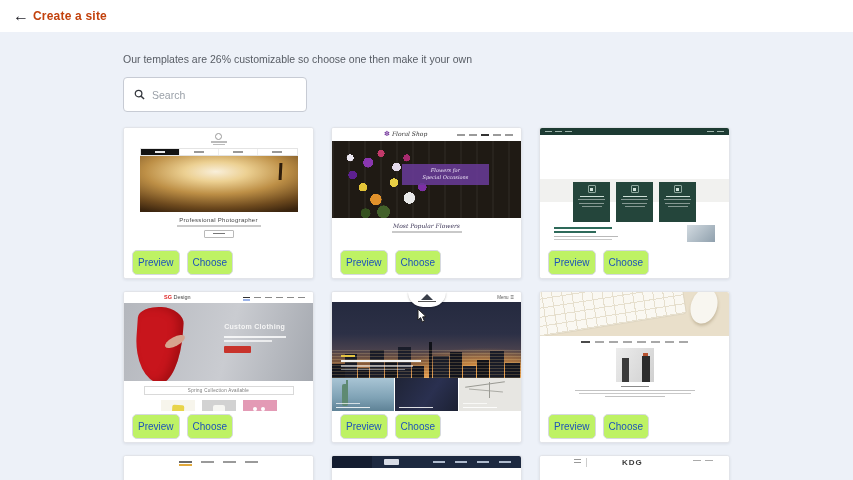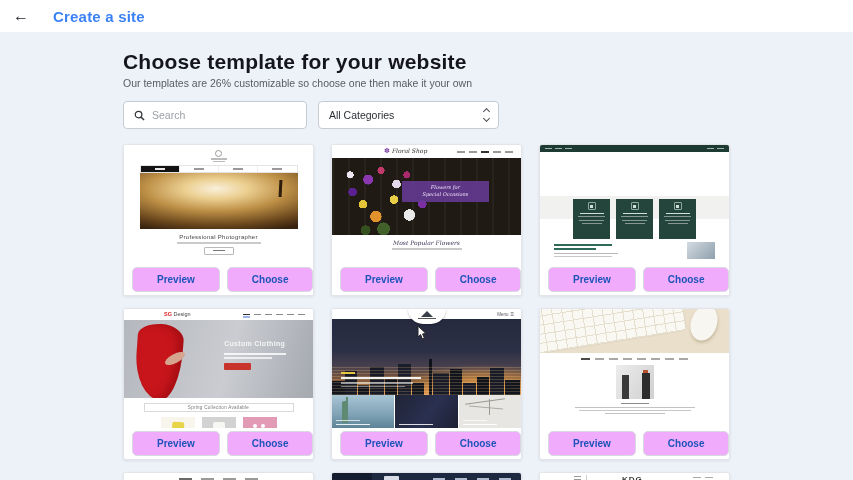--- a/index.html
+++ b/index.html
@@ -2,51 +2,51 @@
 <html><head>
 <meta charset="utf-8">
 <style>
   * { margin:0; padding:0; box-sizing:border-box; }
   html,body { width:853px; height:480px; overflow:hidden; background:#fff;
     font-family:"Liberation Sans", sans-serif; }
 
   
   .topbar { height:32px; background:#fff; display:flex; align-items:center; padding-left:13px; }
   .back-btn { font-size:16px; color:#23232b; cursor:pointer; line-height:1; }
-  .topbar-title { margin-left:24px; font-size:15px; font-weight:bold; color:#3b82f6; letter-spacing:.2px; }
+  .topbar-title { margin-left:4px; font-size:12px; font-weight:bold; color:#c2410c; letter-spacing:.2px; }
 
   
   .content { height:448px; background:#edf1f8; overflow:hidden; position:relative; }
   .inner { padding-left:123px; padding-top:18px; }
   h1.heading { font-size:21px; font-weight:bold; color:#15151d; letter-spacing:.2px; line-height:24px; }
   .subheading { margin-top:3px; font-size:10.5px; color:#575c64; }
 
   .toolbar { margin-top:12px; display:flex; gap:11px; }
-  .searchbox { width:184px; height:28px; background:#fff; border:1px solid #c7cbd4; border-radius:4px;
+  .searchbox { width:184px; height:35px; background:#fff; border:1px solid #c7cbd4; border-radius:4px;
     display:flex; align-items:center; padding:0 8px 0 10px; }
   .searchbox svg { flex:none; }
   .searchbox input { border:none; outline:none; background:transparent; margin-left:7px; width:100%;
     font-size:10.5px; color:#333; font-family:"Liberation Sans",sans-serif; }
   .searchbox input::placeholder { color:#9aa0a8; }
   .catbox { width:181px; height:28px; background:#fff; border:1px solid #c7cbd4; border-radius:4px;
     display:flex; align-items:center; justify-content:space-between; padding:0 9px 0 10px; cursor:pointer; }
   .catbox .sel { font-size:10.5px; color:#2b2f36; }
   .stepper { display:flex; flex-direction:column; gap:2px; }
   .chev { width:5px; height:5px; border:solid #4a4f57; border-width:1.5px 1.5px 0 0; }
   .chev.up { transform:rotate(-45deg); }
   .chev.down { transform:rotate(135deg); }
 
   
   .grid { margin-top:15px; display:grid; grid-template-columns:repeat(3,191px); gap:12px 17px; width:610px; }
   .card { width:191px; height:152px; background:#fff; border:1px solid #e2e4e9; border-radius:3px;
     box-shadow:0 1px 3px rgba(25,35,60,.09); overflow:hidden; display:flex; flex-direction:column; }
   .thumb { height:119px; position:relative; overflow:hidden; background:#fff; flex:none; }
   .card-footer { height:33px; display:flex; align-items:center; gap:7px; padding-left:8px; background:#fff; }
-  .btn { height:25px; padding:0 24px; background:#f0abfc; border:1px solid #d6d9df; border-radius:5px;
-    font-size:10px; font-weight:bold; color:#1d53ba; cursor:pointer; font-family:"Liberation Sans",sans-serif; }
+  .btn { height:25px; padding:0 5px; background:#bef264; border:1px solid #d6d9df; border-radius:5px;
+    font-size:10px; font-weight:normal; color:#1d53ba; cursor:pointer; font-family:"Liberation Sans",sans-serif; }
 
   .bar { background:#aaa; }
 
   
   .t1-logo { width:7px; height:7px; border:1px solid #999; border-radius:50%; margin:5px auto 1px; }
   .t1-logoline { width:16px; height:1.5px; background:#bbb; margin:1px auto 0; }
   .t1-nav { width:158px; height:8px; margin:3px auto 0; display:flex; border:1px solid #e4e4e4; }
   .t1-nav .seg { flex:1; display:flex; align-items:center; justify-content:center; background:#fff; border-left:1px solid #eee; }
   .t1-nav .seg:first-child { background:#131313; border-left:none; }
   .t1-nav .seg .dash { width:10px; height:1.5px; background:#999; }
@@ -245,37 +245,29 @@
 <body>
 
 <div class="topbar">
   <span class="back-btn">←</span>
   <span class="topbar-title">Create a site</span>
 </div>
 
 <div class="content">
   <div class="inner">
 
-    <h1 class="heading">Choose template for your website</h1>
     <div class="subheading">Our templates are 26% customizable so choose one then make it your own</div>
 
     <div class="toolbar">
       <div class="searchbox">
         <svg width="11" height="11" viewBox="0 0 12 12">
           <circle cx="5" cy="5" r="3.6" fill="none" stroke="#33363c" stroke-width="1.4"></circle>
           <line x1="7.8" y1="7.8" x2="11" y2="11" stroke="#33363c" stroke-width="1.6"></line>
         </svg>
         <input type="text" placeholder="Search" style="">
-      </div>
-      <div class="catbox">
-        <span class="sel">All Categories</span>
-        <span class="stepper">
-          <span class="chev up"></span>
-          <span class="chev down"></span>
-        </span>
       </div>
     </div>
 
     <div class="grid">
 
       <div class="card">
         <div class="thumb">
           <div class="t1-logo"></div>
           <div class="t1-logoline"></div>
           <div class="t1-logoline" style="width:12px"></div>

